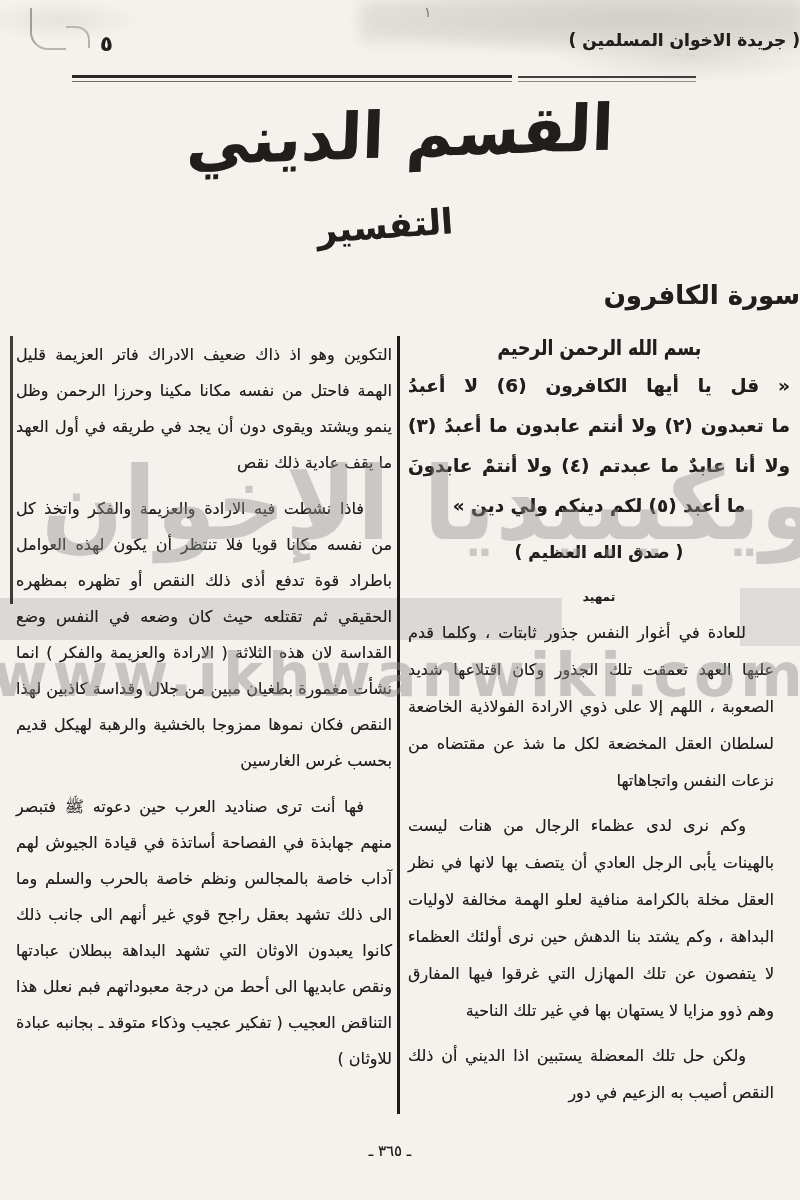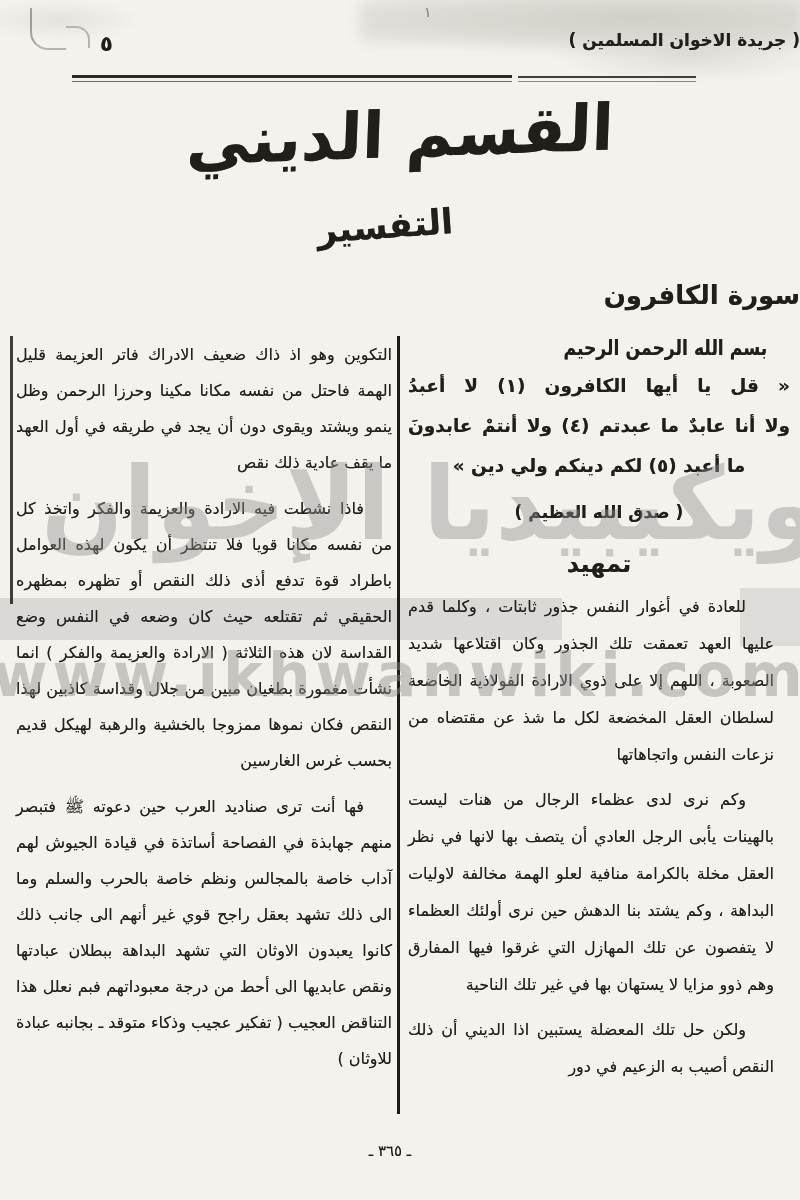--- a/index.html
+++ b/index.html
@@ -37,27 +37,27 @@
   .subsection-title{top:206px;left:0;right:30px;text-align:center;font-size:35px;font-weight:bold;direction:rtl;transform:rotate(-4deg);z-index:2;}
   .article-title{top:280px;left:0;right:0;text-align:right;font-size:26px;font-weight:bold;direction:rtl;letter-spacing:1px;z-index:2;}
 
   
   .col-divider{top:336px;left:397px;width:3px;height:778px;background:#1d1b18;z-index:2;}
   .left-margin-line{top:336px;left:10px;width:3px;height:268px;background:rgba(30,28,25,.85);z-index:2;}
   .col{z-index:2;direction:rtl;}
   .col-right{top:336px;left:408px;width:382px;}
   .col-left{top:337px;left:16px;width:376px;}
 
-  .basmala{text-align:right;margin-bottom:6px;}
+  .basmala{text-align:center;margin-bottom:6px;}
   .basmala span{display:inline-block;font-weight:bold;font-size:21px;transform:scaleX(.82);letter-spacing:-1px;}
   .verses{font-size:18.5px;font-weight:bold;line-height:40px;}
   .verse-line{text-align:justify;text-align-last:justify;}
   .verse-line.last{text-align-last:center;}
   .closing{text-align:center;font-size:17px;font-weight:bold;line-height:32px;margin-top:10px;}
-  .tamheed{text-align:center;font-size:24px;font-weight:bold;margin-top:22px;margin-bottom:10px;}
+  .tamheed{text-align:center;font-size:12px;font-weight:bold;margin-top:22px;margin-bottom:10px;}
   .col-right p{margin:0 16px 8px 0;font-size:16px;line-height:37px;text-align:justify;text-align-last:auto;}
   .col-right p.indent{text-indent:28px;}
   .col-left p{margin:0 0 10px 0;font-size:16px;line-height:36px;text-align:justify;}
   .col-left p.indent{text-indent:28px;}
 
   
   .footer-num{top:1142px;left:0;right:20px;text-align:center;font-size:15px;z-index:2;}
 
   
   .wm{z-index:3;pointer-events:none;color:#8f8f8f;}
@@ -89,21 +89,22 @@
   <div class="abs article-title ink">سورة الكافرون</div>
 
   <div class="abs col-divider"></div>
   <div class="abs left-margin-line"></div>
 
   <div class="abs col col-right ink">
     <div class="basmala">
       <span>بسم الله الرحمن الرحيم</span>
     </div>
     <div class="verses">
-      <div class="verse-line">« قل يا أيها الكافرون (١) لا أعبدُ</div>
+      <div class="verse-line">« قل يا أيها الكافرون (6) لا أعبدُ</div>
+      <div class="verse-line">ما تعبدون (٢) ولا أنتم عابدون ما أعبدُ (٣)</div>
       <div class="verse-line">ولا أنا عابدٌ ما عبدتم (٤) ولا أنتمْ عابدونَ</div>
       <div class="verse-line last">ما أعبد (٥) لكم دينكم ولي دين »</div>
     </div>
     <div class="closing">( صدق الله العظيم )</div>
     <div class="tamheed">تمهيد</div>
     <p class="indent">للعادة في أغوار النفس جذور ثابتات ، وكلما قدم عليها العهد تعمقت تلك الجذور وكان اقتلاعها شديد الصعوبة ، اللهم إلا على ذوي الارادة الفولاذية الخاضعة لسلطان العقل المخضعة لكل ما شذ عن مقتضاه من نزعات النفس واتجاهاتها</p>
     <p class="indent">وكم نرى لدى عظماء الرجال من هنات ليست بالهينات يأبى الرجل العادي أن يتصف بها لانها في نظر العقل مخلة بالكرامة منافية لعلو الهمة مخالفة لاوليات البداهة ، وكم يشتد بنا الدهش حين نرى أولئك العظماء لا يتفصون عن تلك المهازل التي غرقوا فيها المفارق وهم ذوو مزايا لا يستهان بها في غير تلك الناحية</p>
     <p class="indent">ولكن حل تلك المعضلة يستبين اذا الديني أن ذلك النقص أصيب به الزعيم في دور</p>
   </div>
 

